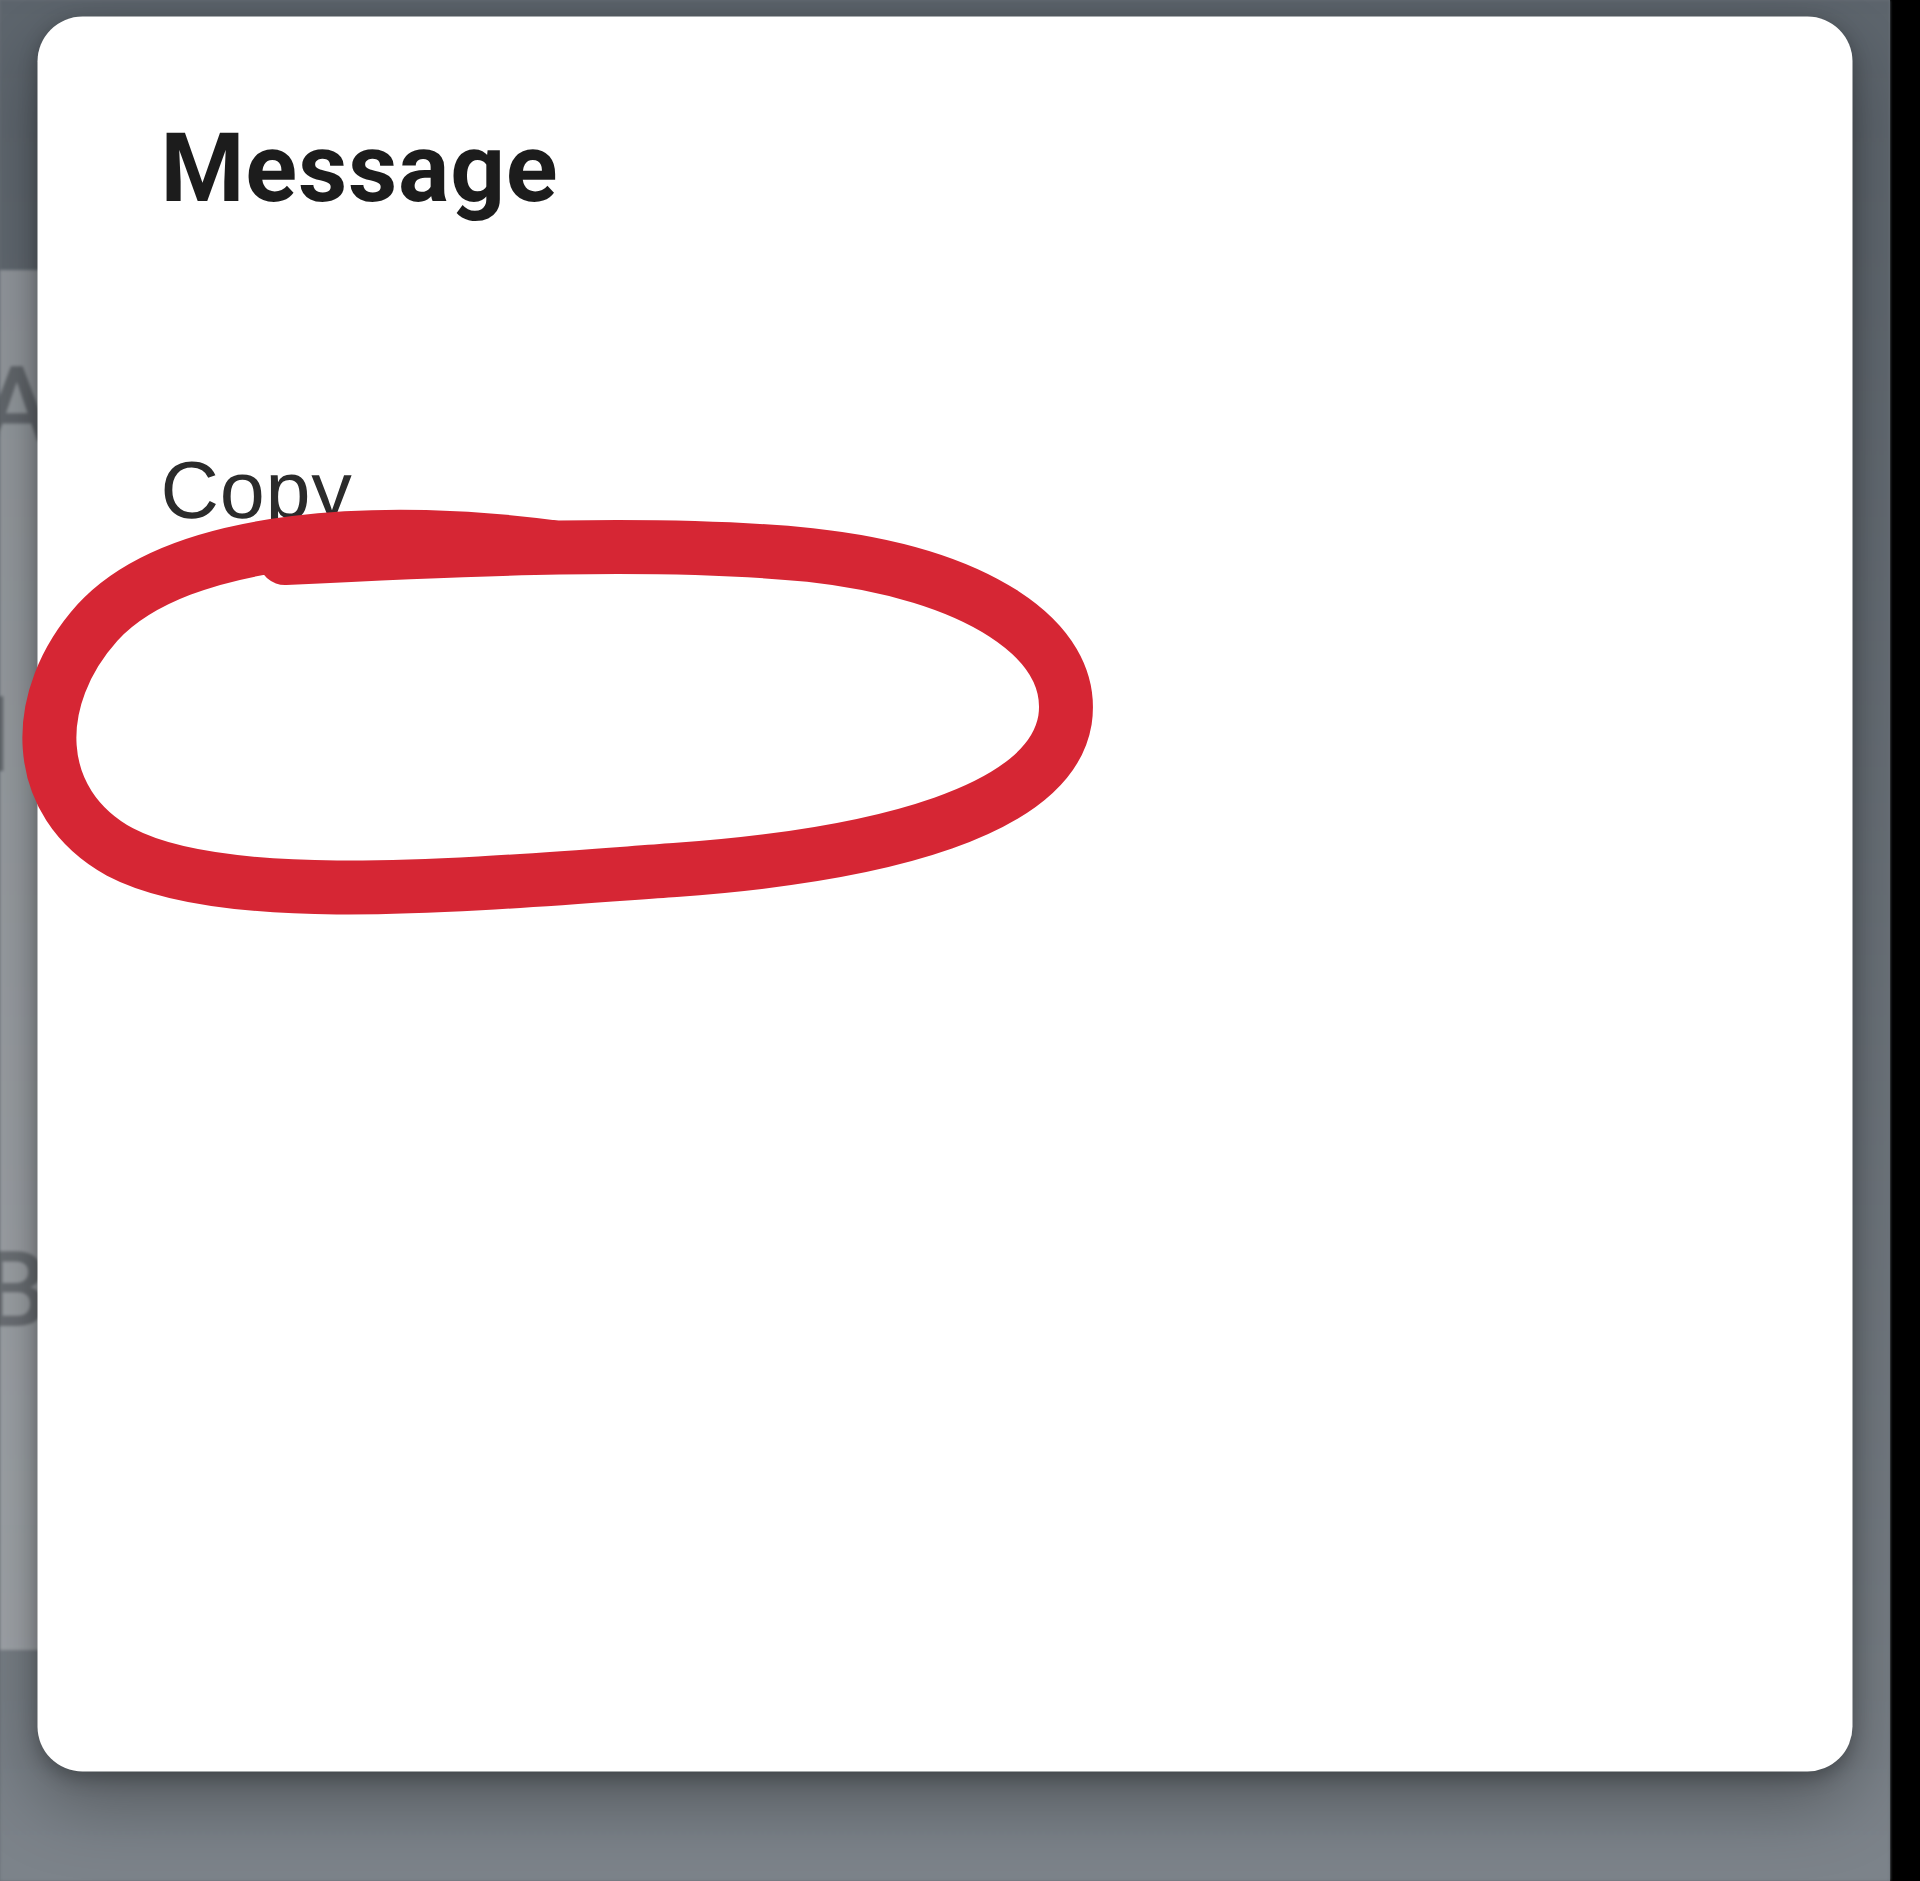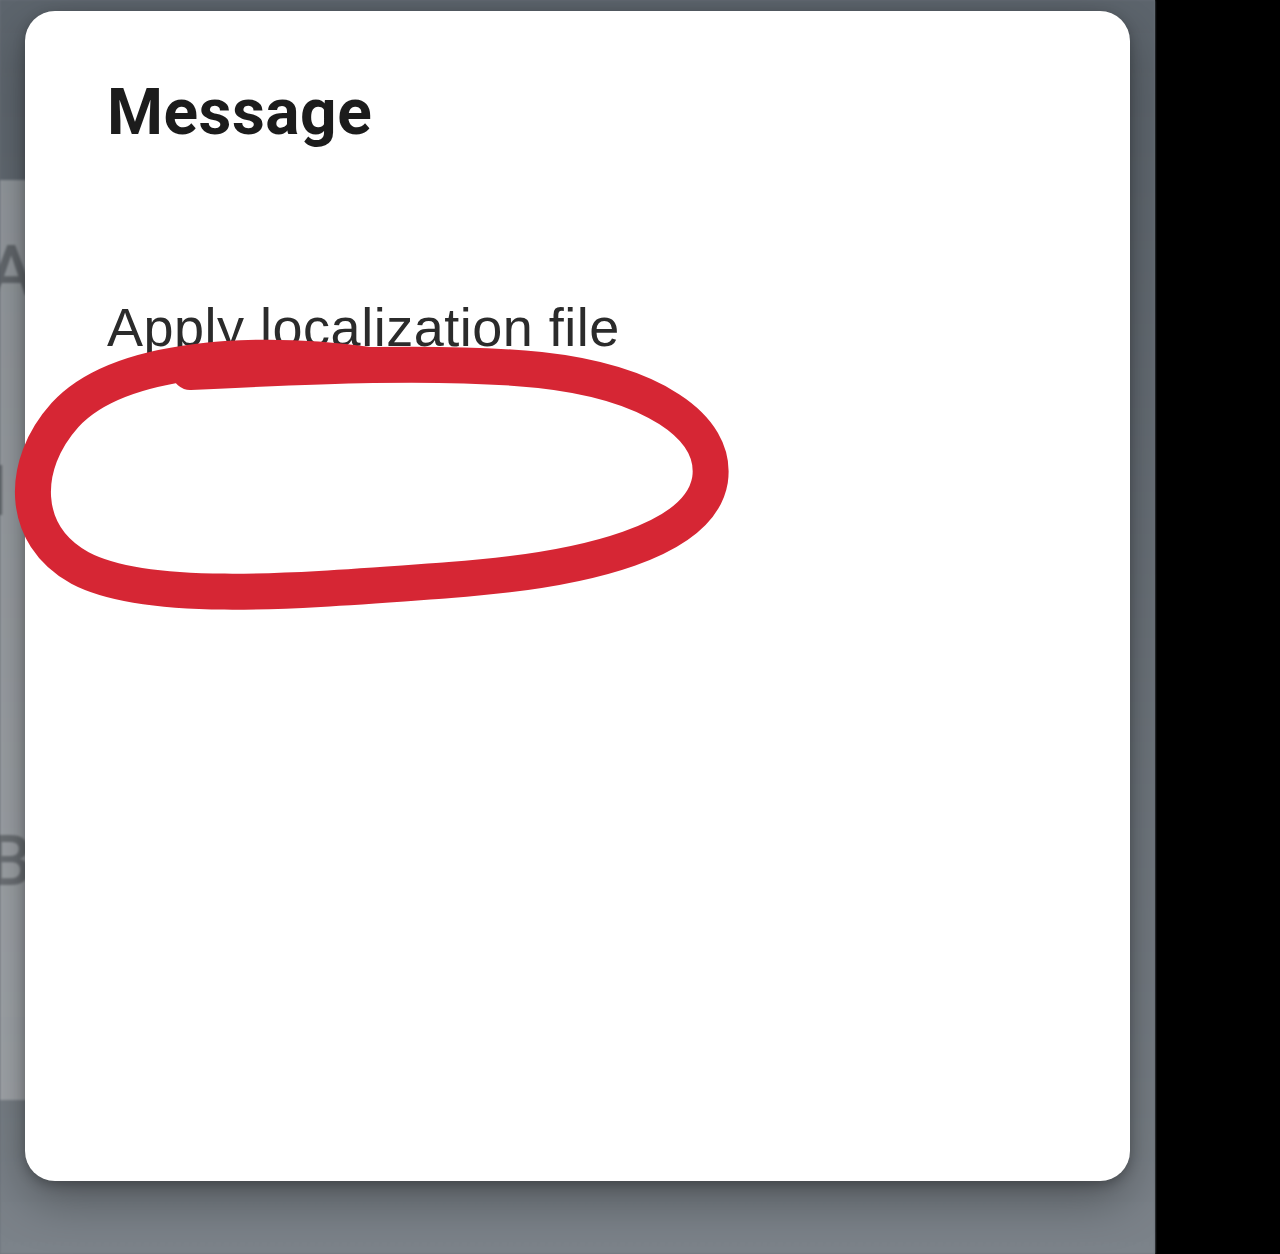--- a/index.html
+++ b/index.html
@@ -9,21 +9,21 @@
     }
     html, body {
       width: 1280px;
       height: 1254px;
       overflow: hidden;
       font-family: Roboto, "Helvetica Neue", Arial, sans-serif;
       background: #000;
     }
     .viewport {
       position: relative;
-      width: 1155px;
+      width: 1260px;
       height: 1254px;
       background: #6a7178;
     }
     .bg-chat {
       position: absolute;
       inset: 0;
       background: linear-gradient(180deg, #5d656d 0%, #7c838a 100%);
       filter: blur(1px);
     }
     .bg-msg {
@@ -100,21 +100,21 @@
       <span class="glyph" style="left:-12px; top:50px;">A</span>
       <span class="glyph" style="left:-12px; top:270px;">I</span>
       <span class="glyph" style="left:-12px; top:640px;">B</span>
     </div>
   </div>
 
   <div class="dialog">
     <h1 class="dialog-title">Message</h1>
 
     <div class="menu">
-      <button class="menu-item">Apply localization file</button>
+      <button class="menu-item">Copy</button>
     </div>
   </div>
 
   <div class="annotation-circle">
     <svg viewBox="0 0 740 280" xmlns="http://www.w3.org/2000/svg">
       <path d="M 360 35
                C 250 20, 110 25, 55 85
                C 10 135, 10 205, 70 238
                C 140 275, 300 260, 440 250
                C 580 240, 690 210, 700 150

